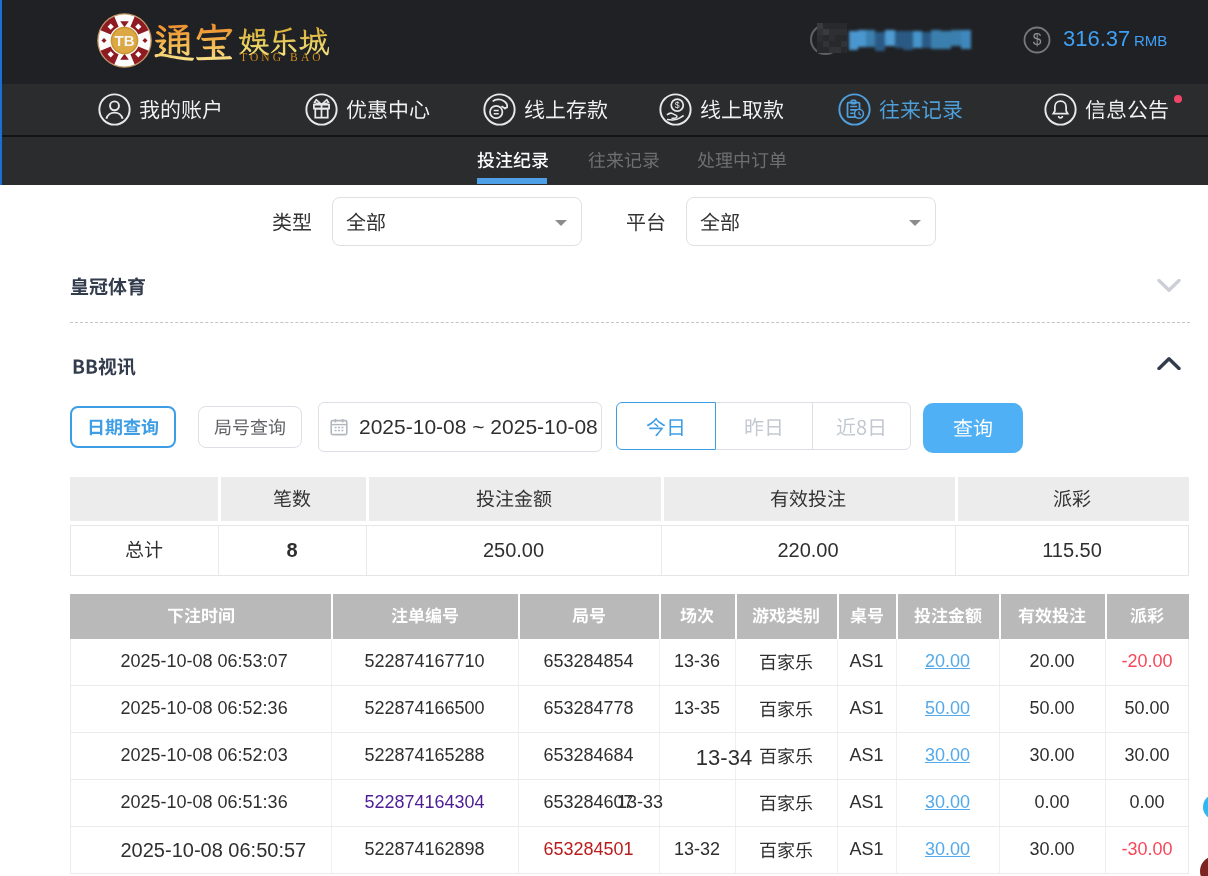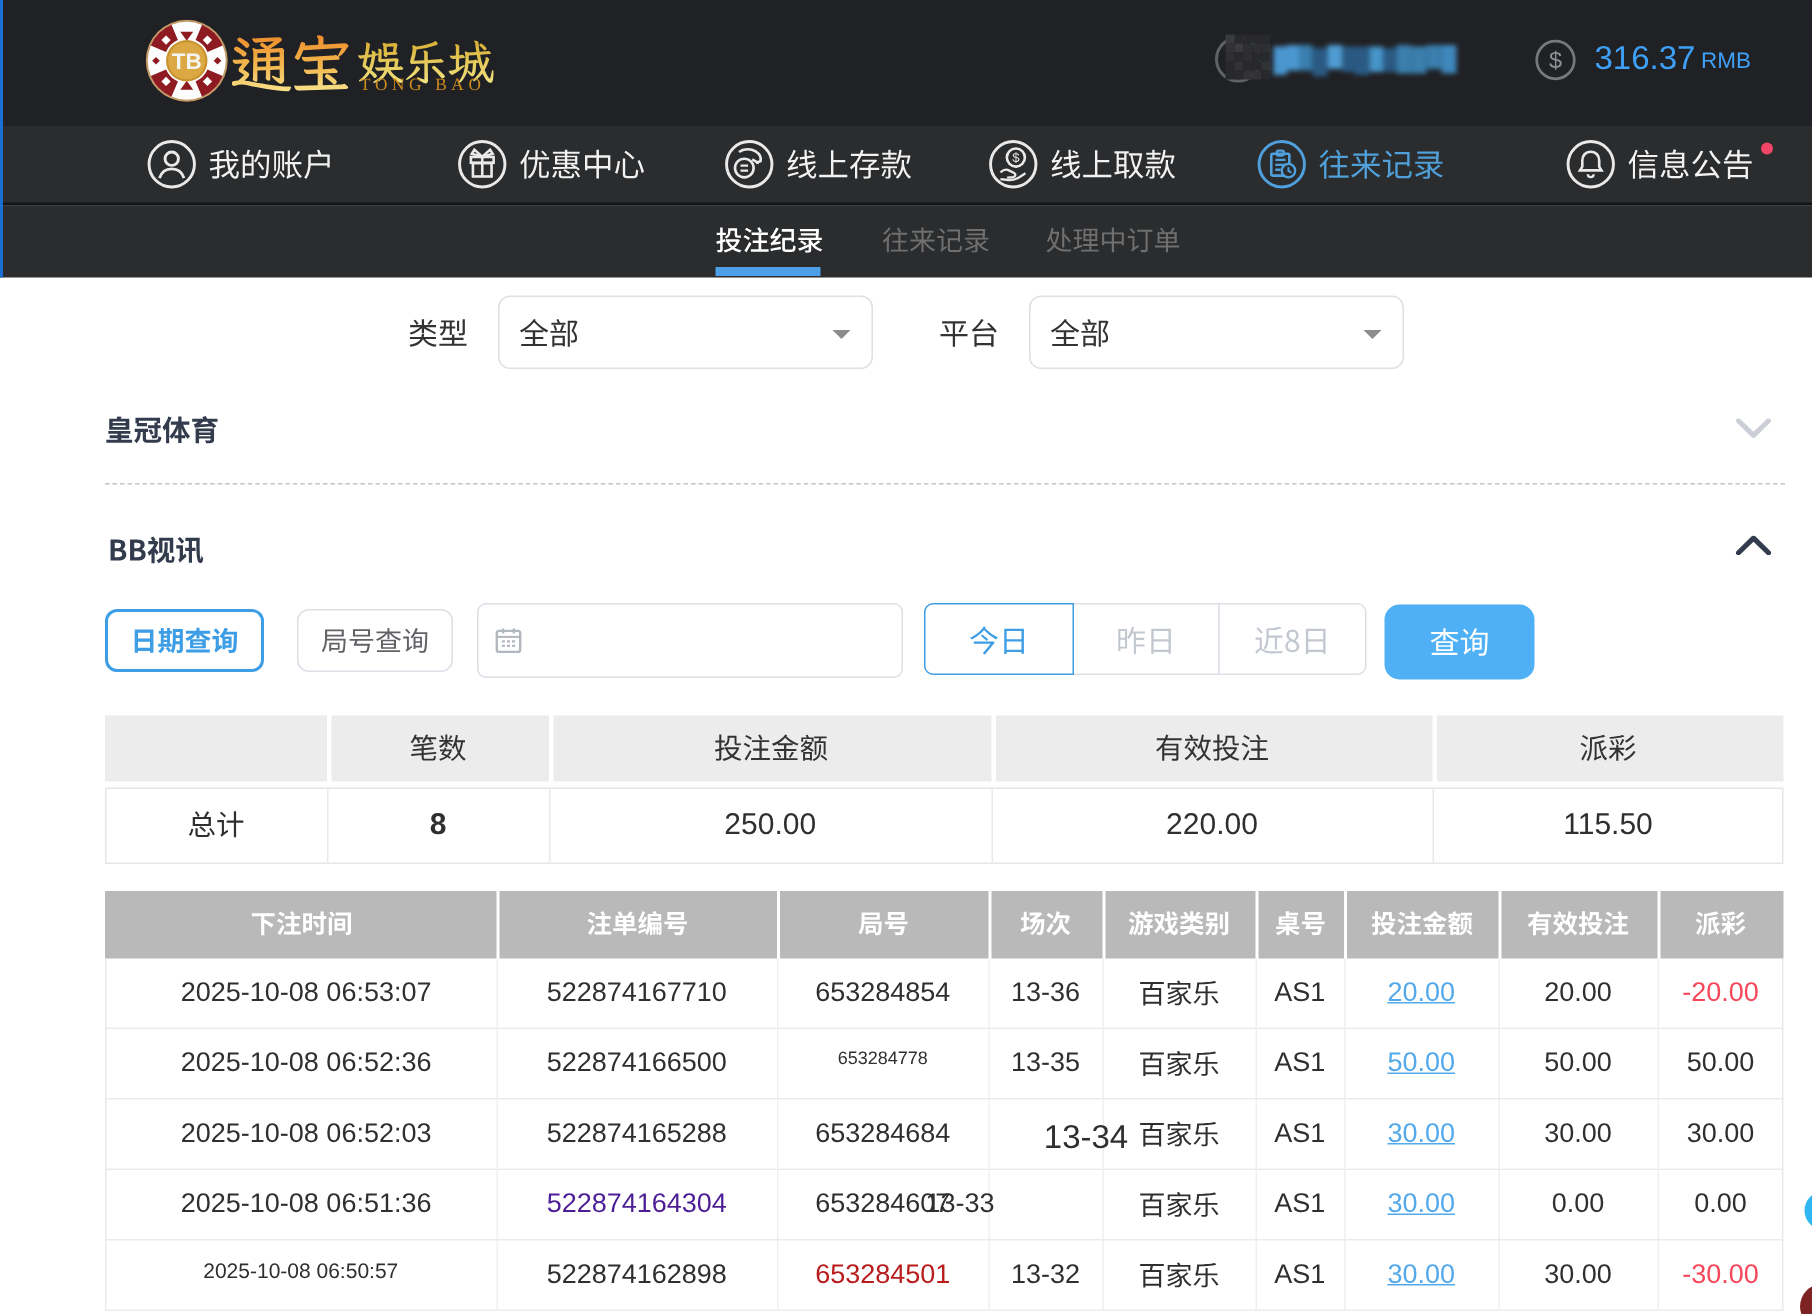--- a/index.html
+++ b/index.html
@@ -198,20 +198,21 @@
     <div style="position:absolute;left:214.0px;top:417.8px;line-height:0;"><svg width="72" height="18" viewBox="0 -15.84 72 18" style="overflow:visible;">
         <path fill="#606266" d="M3.6 -14.2L15.2 -14.2L15.2 -9.5L3.6 -9.5L3.6 -10.7L13.8 -10.7L13.8 -13L3.6 -13ZM2.7 -14.2L4.1 -14.2L4.1 -9.9Q4.1 -8.7 4 -7.3Q3.9 -5.9 3.7 -4.4Q3.4 -3 2.9 -1.6Q2.4 -0.2 1.6 1Q1.5 0.8 1.3 0.7Q1.1 0.5 0.9 0.3Q0.7 0.2 0.5 0.1Q1.3 -1 1.7 -2.3Q2.2 -3.5 2.4 -4.9Q2.6 -6.2 2.7 -7.5Q2.7 -8.8 2.7 -9.9ZM3.6 -8L15.5 -8L15.5 -6.8L3.6 -6.8ZM6.3 -5.4L12.4 -5.4L12.4 -0.7L6.3 -0.7L6.3 -1.8L11.2 -1.8L11.2 -4.2L6.3 -4.2ZM5.5 -5.4L6.8 -5.4L6.8 0.3L5.5 0.3ZM15.1 -8L16.4 -8Q16.4 -8 16.4 -7.9Q16.4 -7.8 16.4 -7.6Q16.4 -7.5 16.4 -7.4Q16.3 -5.3 16.2 -3.8Q16.1 -2.4 16 -1.5Q15.9 -0.5 15.8 0Q15.6 0.6 15.4 0.8Q15.2 1.1 14.9 1.2Q14.6 1.3 14.2 1.4Q13.8 1.4 13.2 1.4Q12.5 1.4 11.8 1.4Q11.8 1.1 11.7 0.7Q11.6 0.4 11.4 0.1Q12.1 0.2 12.7 0.2Q13.3 0.2 13.6 0.2Q13.8 0.2 14 0.2Q14.1 0.1 14.2 -0Q14.4 -0.3 14.6 -1.1Q14.8 -1.9 14.9 -3.5Q15 -5.1 15.1 -7.7ZM22.7 -13.2L22.7 -10.7L31.3 -10.7L31.3 -13.2ZM21.3 -14.4L32.7 -14.4L32.7 -9.5L21.3 -9.5ZM19.1 -7.9L34.8 -7.9L34.8 -6.7L19.1 -6.7ZM22.5 -4.7L31.7 -4.7L31.7 -3.4L22.5 -3.4ZM31.3 -4.7L32.7 -4.7Q32.7 -4.7 32.7 -4.6Q32.7 -4.4 32.6 -4.3Q32.6 -4.1 32.6 -4Q32.4 -2.5 32.2 -1.5Q31.9 -0.5 31.7 0Q31.4 0.6 31.1 0.9Q30.8 1.2 30.4 1.3Q30 1.4 29.5 1.4Q29 1.4 28.2 1.4Q27.4 1.4 26.5 1.3Q26.4 1 26.3 0.7Q26.2 0.3 26 0Q26.9 0.1 27.8 0.2Q28.7 0.2 29.1 0.2Q29.4 0.2 29.6 0.2Q29.8 0.1 29.9 0Q30.2 -0.2 30.4 -0.7Q30.7 -1.2 30.9 -2.2Q31 -3.1 31.2 -4.5ZM23.1 -7.4L24.5 -7.2Q24.3 -6.6 24.1 -5.9Q23.9 -5.2 23.6 -4.6Q23.4 -3.9 23.2 -3.4L21.7 -3.4Q21.9 -4 22.1 -4.6Q22.4 -5.3 22.6 -6Q22.9 -6.8 23.1 -7.4ZM41.3 -3.9L41.3 -2.4L48.6 -2.4L48.6 -3.9ZM41.3 -6.3L41.3 -4.9L48.6 -4.9L48.6 -6.3ZM40 -7.3L50 -7.3L50 -1.4L40 -1.4ZM37 -12.8L53 -12.8L53 -11.6L37 -11.6ZM44.3 -15.1L45.6 -15.1L45.6 -7.9L44.3 -7.9ZM43.5 -12.5L44.6 -12Q44 -11.2 43.2 -10.3Q42.4 -9.5 41.5 -8.8Q40.5 -8.1 39.5 -7.5Q38.5 -6.9 37.5 -6.6Q37.4 -6.7 37.3 -6.9Q37.1 -7.1 37 -7.3Q36.8 -7.5 36.6 -7.6Q37.6 -8 38.6 -8.5Q39.6 -9 40.5 -9.6Q41.4 -10.3 42.2 -11Q43 -11.7 43.5 -12.5ZM46.4 -12.5Q46.9 -11.7 47.7 -11Q48.5 -10.3 49.4 -9.7Q50.3 -9.1 51.4 -8.6Q52.4 -8.1 53.4 -7.8Q53.2 -7.7 53 -7.5Q52.9 -7.3 52.7 -7.1Q52.6 -6.9 52.5 -6.7Q51.4 -7.1 50.4 -7.6Q49.4 -8.2 48.5 -8.9Q47.5 -9.6 46.7 -10.4Q45.9 -11.2 45.3 -12ZM37.3 -0.4L52.7 -0.4L52.7 0.9L37.3 0.9ZM56.1 -14L57 -14.7Q57.4 -14.3 57.9 -13.9Q58.4 -13.4 58.8 -12.9Q59.3 -12.5 59.5 -12.1L58.5 -11.2Q58.3 -11.6 57.9 -12Q57.4 -12.5 57 -13Q56.5 -13.5 56.1 -14ZM57.1 0.7L56.9 -0.6L57.3 -1.1L60.5 -3.4Q60.6 -3.2 60.7 -2.8Q60.8 -2.5 60.9 -2.3Q59.8 -1.5 59.1 -0.9Q58.4 -0.4 58 -0.1Q57.6 0.2 57.4 0.4Q57.2 0.6 57.1 0.7ZM54.8 -9.5L58.1 -9.5L58.1 -8.2L54.8 -8.2ZM57.1 0.7Q57.1 0.6 57 0.3Q56.8 0.1 56.7 -0.1Q56.6 -0.3 56.4 -0.4Q56.7 -0.6 57 -1Q57.3 -1.4 57.3 -2L57.3 -9.5L58.6 -9.5L58.6 -0.8Q58.6 -0.8 58.5 -0.7Q58.3 -0.6 58.1 -0.4Q57.9 -0.3 57.7 -0.1Q57.4 0.2 57.3 0.4Q57.1 0.6 57.1 0.7ZM63.1 -15.1L64.5 -14.8Q64.1 -13.5 63.5 -12.3Q62.9 -11.1 62.2 -10.1Q61.5 -9 60.8 -8.2Q60.7 -8.4 60.4 -8.5Q60.2 -8.7 60 -8.9Q59.8 -9 59.6 -9.1Q60.4 -9.8 61 -10.8Q61.7 -11.8 62.2 -12.9Q62.7 -14 63.1 -15.1ZM62.8 -12.4L70.1 -12.4L70.1 -11.2L62.2 -11.2ZM69.6 -12.4L70.9 -12.4Q70.9 -12.4 70.9 -12.3Q70.9 -12.1 70.9 -12Q70.9 -11.8 70.9 -11.7Q70.8 -8.5 70.7 -6.3Q70.6 -4.1 70.5 -2.7Q70.3 -1.3 70.1 -0.5Q69.9 0.3 69.7 0.6Q69.4 1 69.1 1.1Q68.7 1.3 68.3 1.3Q67.8 1.4 67.1 1.4Q66.4 1.4 65.7 1.3Q65.7 1 65.5 0.7Q65.4 0.3 65.3 0Q66.1 0.1 66.8 0.1Q67.4 0.1 67.7 0.1Q68 0.1 68.2 0.1Q68.3 -0 68.5 -0.2Q68.7 -0.4 68.9 -1.2Q69 -1.9 69.2 -3.3Q69.3 -4.7 69.4 -6.9Q69.5 -9 69.6 -12.1ZM62.5 -6.3L66.8 -6.3L66.8 -5.3L62.5 -5.3ZM62.6 -9.4L67.3 -9.4L67.3 -2.2L62.6 -2.2L62.6 -3.3L66.1 -3.3L66.1 -8.3L62.6 -8.3ZM61.7 -9.4L63 -9.4L63 -1.1L61.7 -1.1Z"></path>
       </svg></div>
     <div style="position:absolute;left:318px;top:402px;width:284px;height:50px;border:1px solid #dcdfe6;border-radius:6px;"></div>
     <div style="position:absolute;left:330px;top:418px;line-height:0"><svg width="18" height="18" viewBox="0 0 18 18">
         <rect x="1.2" y="2.6" width="15.6" height="14" rx="1.5" fill="none" stroke="#b3b7be" stroke-width="1.6"></rect>
         <path d="M1.2 6.6h15.6" stroke="#b3b7be" stroke-width="1.4"></path>
         <path d="M5.4 1v3.4M12.6 1v3.4" stroke="#b3b7be" stroke-width="1.6"></path>
         <path d="M4.6 9.6h2M8 9.6h2M11.4 9.6h2M4.6 12.6h2M8 12.6h2M11.4 12.6h2" stroke="#b3b7be" stroke-width="1.5"></path>
       </svg></div>
+    <div style="position:absolute;left:359px;top:415px;font-size:21px;color:#2f2f2f;">2025-10-08 ~ 2025-10-08</div>
     <div style="position:absolute;left:715px;top:402px;width:98px;height:48px;border:1px solid #dcdfe6;"></div>
     <div style="position:absolute;left:812px;top:402px;width:99px;height:48px;border:1px solid #dcdfe6;border-radius:0 6px 6px 0;"></div>
     <div style="position:absolute;left:616px;top:402px;width:100px;height:48px;border:1px solid #3d9ee6;border-radius:6px 0 0 6px;background:#fff;"></div>
     <div style="position:absolute;left:646.0px;top:416.8px;line-height:0;"><svg width="40" height="20" viewBox="0 -17.6 40 20" style="overflow:visible;">
         <path fill="#3d9ee6" d="M3.2 -7L15.7 -7L15.7 -5.4L3.2 -5.4ZM7.8 -10.7L8.8 -11.6Q9.5 -11.1 10.2 -10.5Q10.9 -10 11.6 -9.4Q12.3 -8.8 12.7 -8.4L11.6 -7.3Q11.2 -7.8 10.6 -8.4Q9.9 -9 9.2 -9.6Q8.5 -10.2 7.8 -10.7ZM10.6 -16.1Q11.4 -15.2 12.4 -14.2Q13.4 -13.3 14.6 -12.5Q15.7 -11.6 17 -10.9Q18.2 -10.1 19.3 -9.6Q19.1 -9.5 18.9 -9.2Q18.7 -9 18.5 -8.8Q18.3 -8.5 18.1 -8.3Q17 -8.9 15.8 -9.7Q14.6 -10.5 13.4 -11.4Q12.2 -12.4 11.2 -13.4Q10.1 -14.4 9.3 -15.5ZM9.9 -16.9L11.3 -16.3Q10.2 -14.6 8.7 -13.1Q7.2 -11.6 5.4 -10.4Q3.7 -9.1 1.8 -8.2Q1.7 -8.5 1.3 -8.9Q1 -9.2 0.7 -9.5Q2.5 -10.3 4.2 -11.5Q6 -12.6 7.4 -14Q8.9 -15.4 9.9 -16.9ZM15.5 -7L15.7 -7L16 -7L17.2 -6.5Q16.6 -5.6 15.8 -4.6Q15 -3.6 14.1 -2.5Q13.3 -1.5 12.4 -0.4Q11.6 0.7 10.8 1.7L9.2 1Q10 0 10.9 -1.1Q11.8 -2.1 12.7 -3.2Q13.5 -4.2 14.2 -5.2Q15 -6.1 15.5 -6.8ZM23.5 -15.4L36.6 -15.4L36.6 1.3L35 1.3L35 -13.9L25.1 -13.9L25.1 1.4L23.5 1.4ZM24.6 -8.5L35.7 -8.5L35.7 -7L24.6 -7ZM24.5 -1.4L35.7 -1.4L35.7 0.1L24.5 0.1Z"></path>
       </svg></div>
     <div style="position:absolute;left:744.0px;top:416.8px;line-height:0;"><svg width="40" height="20" viewBox="0 -17.6 40 20" style="overflow:visible;">
         <path fill="#c3c8d0" d="M12.8 -9.4L18.8 -9.4L18.8 -8L12.8 -8ZM12.8 -4.9L19 -4.9L19 -3.6L12.8 -3.6ZM11.9 -13.1L13.3 -13.1L13.3 1.6L11.9 1.6ZM10.6 -16.8L12.1 -16.5Q11.7 -15 11.2 -13.5Q10.7 -12.1 10 -10.8Q9.4 -9.5 8.6 -8.5Q8.5 -8.7 8.3 -8.9Q8.1 -9.1 7.9 -9.3Q7.7 -9.5 7.5 -9.6Q8.2 -10.5 8.8 -11.7Q9.4 -12.8 9.8 -14.1Q10.3 -15.5 10.6 -16.8ZM10.1 -13.6L19.3 -13.6L19.3 -12.2L9.6 -12.2ZM2.3 -15.2L7.4 -15.2L7.4 -2.2L2.3 -2.2L2.3 -3.5L6 -3.5L6 -13.9L2.3 -13.9ZM2.3 -9.5L6.7 -9.5L6.7 -8.1L2.3 -8.1ZM1.5 -15.2L2.9 -15.2L2.9 -0.6L1.5 -0.6ZM23.5 -15.4L36.6 -15.4L36.6 1.3L35 1.3L35 -13.9L25.1 -13.9L25.1 1.4L23.5 1.4ZM24.6 -8.5L35.7 -8.5L35.7 -7L24.6 -7ZM24.5 -1.4L35.7 -1.4L35.7 0.1L24.5 0.1Z"></path>
       </svg></div>
     <div style="position:absolute;left:835.5px;top:416.8px;line-height:0;"><svg width="51.1" height="20" viewBox="0 -17.6 51.1 20" style="overflow:visible;">
@@ -311,21 +312,21 @@
     <div style="position:absolute;left:331px;top:686px;width:1px;height:46px;background:#efefef;"></div>
     <div style="position:absolute;left:518px;top:686px;width:1px;height:46px;background:#efefef;"></div>
     <div style="position:absolute;left:659px;top:686px;width:1px;height:46px;background:#efefef;"></div>
     <div style="position:absolute;left:735px;top:686px;width:1px;height:46px;background:#efefef;"></div>
     <div style="position:absolute;left:837px;top:686px;width:1px;height:46px;background:#efefef;"></div>
     <div style="position:absolute;left:896px;top:686px;width:1px;height:46px;background:#efefef;"></div>
     <div style="position:absolute;left:999px;top:686px;width:1px;height:46px;background:#efefef;"></div>
     <div style="position:absolute;left:1105px;top:686px;width:1px;height:46px;background:#efefef;"></div>
     <div style="position:absolute;left:120.5px;top:698px;width:160px;text-align:center;font-size:18px;color:#2f2f2f;white-space:nowrap;">2025-10-08 06:52:36</div>
     <div style="position:absolute;left:344.5px;top:698px;width:160px;text-align:center;font-size:18px;color:#2f2f2f;white-space:nowrap;">522874166500</div>
-    <div style="position:absolute;left:508.5px;top:698px;width:160px;text-align:center;font-size:12px;color:#2f2f2f;white-space:nowrap;">653284778</div>
+    <div style="position:absolute;left:508.5px;top:698px;width:160px;text-align:center;font-size:18px;color:#2f2f2f;white-space:nowrap;">653284778</div>
     <div style="position:absolute;left:617.0px;top:698px;width:160px;text-align:center;font-size:18px;color:#2f2f2f;white-space:nowrap;">13-35</div>
     <div style="position:absolute;left:759.0px;top:699.8px;line-height:0;"><svg width="54" height="18" viewBox="0 -15.84 54 18" style="overflow:visible;">
         <path fill="#2f2f2f" d="M1.1 -14.1L16.9 -14.1L16.9 -12.8L1.1 -12.8ZM4.1 -5.6L14.2 -5.6L14.2 -4.3L4.1 -4.3ZM4.2 -1L14.1 -1L14.1 0.3L4.2 0.3ZM8.2 -13.7L9.8 -13.3Q9.6 -12.7 9.4 -11.9Q9.2 -11.2 9.1 -10.5Q8.9 -9.8 8.7 -9.3L7.4 -9.7Q7.6 -10.2 7.7 -10.9Q7.9 -11.6 8 -12.3Q8.1 -13.1 8.2 -13.7ZM3.2 -10.1L15.1 -10.1L15.1 1.5L13.7 1.5L13.7 -8.9L4.6 -8.9L4.6 1.5L3.2 1.5ZM19.5 -13.5L34.6 -13.5L34.6 -9.8L33.2 -9.8L33.2 -12.3L20.8 -12.3L20.8 -9.8L19.5 -9.8ZM21.8 -10.5L32.2 -10.5L32.2 -9.4L21.8 -9.4ZM25.1 -8.1L26.1 -8.7Q27.1 -7.8 27.8 -6.7Q28.4 -5.6 28.7 -4.4Q28.9 -3.3 28.9 -2.2Q28.9 -1.2 28.6 -0.4Q28.3 0.4 27.8 0.8Q27.4 1.1 27 1.3Q26.6 1.4 25.9 1.4Q25.6 1.4 25.2 1.4Q24.8 1.4 24.4 1.4Q24.4 1.1 24.3 0.7Q24.2 0.4 24 0.1Q24.5 0.1 25 0.2Q25.4 0.2 25.7 0.2Q26.1 0.2 26.3 0.1Q26.6 0 26.8 -0.2Q27.2 -0.4 27.4 -1.1Q27.6 -1.7 27.6 -2.6Q27.6 -3.4 27.3 -4.4Q27.1 -5.4 26.6 -6.3Q26 -7.3 25.1 -8.1ZM26.9 -10.2L28.1 -9.7Q27.1 -8.8 25.8 -8Q24.5 -7.3 23.1 -6.7Q21.6 -6.1 20.2 -5.7Q20.1 -5.8 20 -6Q19.9 -6.2 19.7 -6.4Q19.6 -6.6 19.4 -6.7Q20.8 -7.1 22.2 -7.6Q23.7 -8.1 24.9 -8.8Q26.1 -9.4 26.9 -10.2ZM26.4 -6.8L27.3 -6.2Q26.6 -5.7 25.8 -5.2Q24.9 -4.7 23.9 -4.2Q22.9 -3.7 22 -3.3Q21 -2.9 20.1 -2.7Q20 -2.9 19.8 -3.2Q19.6 -3.5 19.4 -3.7Q20.3 -3.9 21.3 -4.3Q22.2 -4.6 23.2 -5Q24.2 -5.5 25 -5.9Q25.8 -6.4 26.4 -6.8ZM27.4 -4.7L28.4 -4Q27.6 -3.3 26.6 -2.6Q25.6 -2 24.5 -1.4Q23.3 -0.8 22.1 -0.3Q20.9 0.2 19.8 0.6Q19.7 0.3 19.5 -0Q19.3 -0.3 19.1 -0.6Q20.2 -0.8 21.4 -1.3Q22.6 -1.7 23.7 -2.3Q24.8 -2.8 25.8 -3.4Q26.7 -4 27.4 -4.7ZM30.5 -5.8Q30.9 -4.6 31.6 -3.6Q32.3 -2.5 33.3 -1.7Q34.2 -0.9 35.4 -0.4Q35.2 -0.3 35.1 -0.1Q34.9 0.1 34.7 0.3Q34.6 0.5 34.5 0.7Q33.3 0.1 32.3 -0.8Q31.3 -1.7 30.5 -2.9Q29.8 -4.1 29.3 -5.6ZM32.2 -8.7L33.3 -7.8Q32.6 -7.2 31.7 -6.5Q30.8 -5.9 29.9 -5.3Q29 -4.7 28.2 -4.3L27.3 -5.1Q28.1 -5.5 29 -6.1Q29.9 -6.8 30.8 -7.4Q31.6 -8.1 32.2 -8.7ZM25.6 -14.8L27 -15.2Q27.3 -14.8 27.6 -14.2Q27.9 -13.6 28 -13.2L26.6 -12.7Q26.5 -13.1 26.2 -13.7Q25.9 -14.3 25.6 -14.8ZM44.7 -11.5L46.1 -11.5L46.1 -0.3Q46.1 0.3 45.9 0.7Q45.7 1 45.3 1.2Q44.8 1.3 44.1 1.4Q43.4 1.4 42.2 1.4Q42.2 1.1 42 0.7Q41.9 0.3 41.7 0.1Q42.3 0.1 42.8 0.1Q43.3 0.1 43.7 0.1Q44.1 0.1 44.2 0.1Q44.5 0.1 44.6 -0Q44.7 -0.1 44.7 -0.3ZM51 -14.9L51.7 -13.7Q50.6 -13.4 49.1 -13.2Q47.6 -13 45.9 -12.9Q44.3 -12.7 42.6 -12.6Q40.9 -12.6 39.4 -12.5Q39.4 -12.8 39.3 -13.2Q39.2 -13.5 39.1 -13.8Q40.6 -13.8 42.3 -13.9Q43.9 -14 45.5 -14.1Q47.1 -14.2 48.5 -14.4Q49.9 -14.7 51 -14.9ZM40.3 -5L41.6 -4.6Q41.1 -3.7 40.4 -2.8Q39.8 -1.9 39.1 -1.1Q38.4 -0.3 37.8 0.3Q37.7 0.2 37.5 0Q37.3 -0.1 37.1 -0.3Q36.8 -0.5 36.7 -0.6Q37.3 -1.1 38 -1.9Q38.6 -2.6 39.2 -3.4Q39.8 -4.2 40.3 -5ZM48.5 -4.5L49.6 -5Q50.3 -4.3 51 -3.4Q51.7 -2.6 52.3 -1.8Q52.9 -1 53.3 -0.4L52 0.2Q51.7 -0.4 51.1 -1.2Q50.5 -2 49.8 -2.9Q49.1 -3.7 48.5 -4.5ZM38.3 -6.3Q38.3 -6.5 38.2 -6.7Q38.1 -6.9 38 -7.2Q37.9 -7.4 37.9 -7.6Q38.1 -7.7 38.2 -8Q38.3 -8.3 38.4 -8.7Q38.5 -9.1 38.7 -9.8Q38.8 -10.6 38.9 -11.7Q39.1 -12.7 39.1 -13.8L40.5 -13.4Q40.4 -12.4 40.3 -11.2Q40.1 -10.1 39.9 -9.1Q39.7 -8 39.4 -7.2L39.4 -7.1Q39.4 -7.1 39.2 -7.1Q39.1 -7 38.9 -6.8Q38.6 -6.7 38.5 -6.6Q38.3 -6.4 38.3 -6.3ZM38.3 -6.3L38.3 -7.4L39.2 -7.9L52.6 -7.9L52.6 -6.6L40.4 -6.6Q39.8 -6.6 39.4 -6.5Q39 -6.5 38.7 -6.4Q38.4 -6.4 38.3 -6.3Z"></path>
       </svg></div>
     <div style="position:absolute;left:786.5px;top:698px;width:160px;text-align:center;font-size:18px;color:#2f2f2f;white-space:nowrap;">AS1</div>
     <div style="position:absolute;left:867.5px;top:698px;width:160px;text-align:center;font-size:18px;color:#54a9ea;white-space:nowrap;text-decoration:underline;">50.00</div>
     <div style="position:absolute;left:972.0px;top:698px;width:160px;text-align:center;font-size:18px;color:#2f2f2f;white-space:nowrap;">50.00</div>
     <div style="position:absolute;left:1067.0px;top:698px;width:160px;text-align:center;font-size:18px;color:#2f2f2f;white-space:nowrap;">50.00</div>
     <div style="position:absolute;left:70px;top:779px;width:1119px;height:1px;background:#ebebeb;"></div>
     <div style="position:absolute;left:331px;top:733px;width:1px;height:46px;background:#efefef;"></div>
@@ -369,21 +370,21 @@
     <div style="position:absolute;left:1067.0px;top:792px;width:160px;text-align:center;font-size:18px;color:#2f2f2f;white-space:nowrap;">0.00</div>
     <div style="position:absolute;left:70px;top:873px;width:1119px;height:1px;background:#ebebeb;"></div>
     <div style="position:absolute;left:331px;top:827px;width:1px;height:46px;background:#efefef;"></div>
     <div style="position:absolute;left:518px;top:827px;width:1px;height:46px;background:#efefef;"></div>
     <div style="position:absolute;left:659px;top:827px;width:1px;height:46px;background:#efefef;"></div>
     <div style="position:absolute;left:735px;top:827px;width:1px;height:46px;background:#efefef;"></div>
     <div style="position:absolute;left:837px;top:827px;width:1px;height:46px;background:#efefef;"></div>
     <div style="position:absolute;left:896px;top:827px;width:1px;height:46px;background:#efefef;"></div>
     <div style="position:absolute;left:999px;top:827px;width:1px;height:46px;background:#efefef;"></div>
     <div style="position:absolute;left:1105px;top:827px;width:1px;height:46px;background:#efefef;"></div>
-    <div style="position:absolute;left:120.5px;top:839px;width:160px;text-align:center;font-size:14px;color:#2f2f2f;white-space:nowrap;">2025-10-08 06:50:57</div>
+    <div style="position:absolute;left:120.5px;top:839px;width:160px;text-align:center;font-size:20px;color:#2f2f2f;white-space:nowrap;">2025-10-08 06:50:57</div>
     <div style="position:absolute;left:344.5px;top:839px;width:160px;text-align:center;font-size:18px;color:#2f2f2f;white-space:nowrap;">522874162898</div>
     <div style="position:absolute;left:508.5px;top:839px;width:160px;text-align:center;font-size:18px;color:#b91c1c;white-space:nowrap;">653284501</div>
     <div style="position:absolute;left:617.0px;top:839px;width:160px;text-align:center;font-size:18px;color:#2f2f2f;white-space:nowrap;">13-32</div>
     <div style="position:absolute;left:759.0px;top:840.8px;line-height:0;"><svg width="54" height="18" viewBox="0 -15.84 54 18" style="overflow:visible;">
         <path fill="#2f2f2f" d="M1.1 -14.1L16.9 -14.1L16.9 -12.8L1.1 -12.8ZM4.1 -5.6L14.2 -5.6L14.2 -4.3L4.1 -4.3ZM4.2 -1L14.1 -1L14.1 0.3L4.2 0.3ZM8.2 -13.7L9.8 -13.3Q9.6 -12.7 9.4 -11.9Q9.2 -11.2 9.1 -10.5Q8.9 -9.8 8.7 -9.3L7.4 -9.7Q7.6 -10.2 7.7 -10.9Q7.9 -11.6 8 -12.3Q8.1 -13.1 8.2 -13.7ZM3.2 -10.1L15.1 -10.1L15.1 1.5L13.7 1.5L13.7 -8.9L4.6 -8.9L4.6 1.5L3.2 1.5ZM19.5 -13.5L34.6 -13.5L34.6 -9.8L33.2 -9.8L33.2 -12.3L20.8 -12.3L20.8 -9.8L19.5 -9.8ZM21.8 -10.5L32.2 -10.5L32.2 -9.4L21.8 -9.4ZM25.1 -8.1L26.1 -8.7Q27.1 -7.8 27.8 -6.7Q28.4 -5.6 28.7 -4.4Q28.9 -3.3 28.9 -2.2Q28.9 -1.2 28.6 -0.4Q28.3 0.4 27.8 0.8Q27.4 1.1 27 1.3Q26.6 1.4 25.9 1.4Q25.6 1.4 25.2 1.4Q24.8 1.4 24.4 1.4Q24.4 1.1 24.3 0.7Q24.2 0.4 24 0.1Q24.5 0.1 25 0.2Q25.4 0.2 25.7 0.2Q26.1 0.2 26.3 0.1Q26.6 0 26.8 -0.2Q27.2 -0.4 27.4 -1.1Q27.6 -1.7 27.6 -2.6Q27.6 -3.4 27.3 -4.4Q27.1 -5.4 26.6 -6.3Q26 -7.3 25.1 -8.1ZM26.9 -10.2L28.1 -9.7Q27.1 -8.8 25.8 -8Q24.5 -7.3 23.1 -6.7Q21.6 -6.1 20.2 -5.7Q20.1 -5.8 20 -6Q19.9 -6.2 19.7 -6.4Q19.6 -6.6 19.4 -6.7Q20.8 -7.1 22.2 -7.6Q23.7 -8.1 24.9 -8.8Q26.1 -9.4 26.9 -10.2ZM26.4 -6.8L27.3 -6.2Q26.6 -5.7 25.8 -5.2Q24.9 -4.7 23.9 -4.2Q22.9 -3.7 22 -3.3Q21 -2.9 20.1 -2.7Q20 -2.9 19.8 -3.2Q19.6 -3.5 19.4 -3.7Q20.3 -3.9 21.3 -4.3Q22.2 -4.6 23.2 -5Q24.2 -5.5 25 -5.9Q25.8 -6.4 26.4 -6.8ZM27.4 -4.7L28.4 -4Q27.6 -3.3 26.6 -2.6Q25.6 -2 24.5 -1.4Q23.3 -0.8 22.1 -0.3Q20.9 0.2 19.8 0.6Q19.7 0.3 19.5 -0Q19.3 -0.3 19.1 -0.6Q20.2 -0.8 21.4 -1.3Q22.6 -1.7 23.7 -2.3Q24.8 -2.8 25.8 -3.4Q26.7 -4 27.4 -4.7ZM30.5 -5.8Q30.9 -4.6 31.6 -3.6Q32.3 -2.5 33.3 -1.7Q34.2 -0.9 35.4 -0.4Q35.2 -0.3 35.1 -0.1Q34.9 0.1 34.7 0.3Q34.6 0.5 34.5 0.7Q33.3 0.1 32.3 -0.8Q31.3 -1.7 30.5 -2.9Q29.8 -4.1 29.3 -5.6ZM32.2 -8.7L33.3 -7.8Q32.6 -7.2 31.7 -6.5Q30.8 -5.9 29.9 -5.3Q29 -4.7 28.2 -4.3L27.3 -5.1Q28.1 -5.5 29 -6.1Q29.9 -6.8 30.8 -7.4Q31.6 -8.1 32.2 -8.7ZM25.6 -14.8L27 -15.2Q27.3 -14.8 27.6 -14.2Q27.9 -13.6 28 -13.2L26.6 -12.7Q26.5 -13.1 26.2 -13.7Q25.9 -14.3 25.6 -14.8ZM44.7 -11.5L46.1 -11.5L46.1 -0.3Q46.1 0.3 45.9 0.7Q45.7 1 45.3 1.2Q44.8 1.3 44.1 1.4Q43.4 1.4 42.2 1.4Q42.2 1.1 42 0.7Q41.9 0.3 41.7 0.1Q42.3 0.1 42.8 0.1Q43.3 0.1 43.7 0.1Q44.1 0.1 44.2 0.1Q44.5 0.1 44.6 -0Q44.7 -0.1 44.7 -0.3ZM51 -14.9L51.7 -13.7Q50.6 -13.4 49.1 -13.2Q47.6 -13 45.9 -12.9Q44.3 -12.7 42.6 -12.6Q40.9 -12.6 39.4 -12.5Q39.4 -12.8 39.3 -13.2Q39.2 -13.5 39.1 -13.8Q40.6 -13.8 42.3 -13.9Q43.9 -14 45.5 -14.1Q47.1 -14.2 48.5 -14.4Q49.9 -14.7 51 -14.9ZM40.3 -5L41.6 -4.6Q41.1 -3.7 40.4 -2.8Q39.8 -1.9 39.1 -1.1Q38.4 -0.3 37.8 0.3Q37.7 0.2 37.5 0Q37.3 -0.1 37.1 -0.3Q36.8 -0.5 36.7 -0.6Q37.3 -1.1 38 -1.9Q38.6 -2.6 39.2 -3.4Q39.8 -4.2 40.3 -5ZM48.5 -4.5L49.6 -5Q50.3 -4.3 51 -3.4Q51.7 -2.6 52.3 -1.8Q52.9 -1 53.3 -0.4L52 0.2Q51.7 -0.4 51.1 -1.2Q50.5 -2 49.8 -2.9Q49.1 -3.7 48.5 -4.5ZM38.3 -6.3Q38.3 -6.5 38.2 -6.7Q38.1 -6.9 38 -7.2Q37.9 -7.4 37.9 -7.6Q38.1 -7.7 38.2 -8Q38.3 -8.3 38.4 -8.7Q38.5 -9.1 38.7 -9.8Q38.8 -10.6 38.9 -11.7Q39.1 -12.7 39.1 -13.8L40.5 -13.4Q40.4 -12.4 40.3 -11.2Q40.1 -10.1 39.9 -9.1Q39.7 -8 39.4 -7.2L39.4 -7.1Q39.4 -7.1 39.2 -7.1Q39.1 -7 38.9 -6.8Q38.6 -6.7 38.5 -6.6Q38.3 -6.4 38.3 -6.3ZM38.3 -6.3L38.3 -7.4L39.2 -7.9L52.6 -7.9L52.6 -6.6L40.4 -6.6Q39.8 -6.6 39.4 -6.5Q39 -6.5 38.7 -6.4Q38.4 -6.4 38.3 -6.3Z"></path>
       </svg></div>
     <div style="position:absolute;left:786.5px;top:839px;width:160px;text-align:center;font-size:18px;color:#2f2f2f;white-space:nowrap;">AS1</div>
     <div style="position:absolute;left:867.5px;top:839px;width:160px;text-align:center;font-size:18px;color:#54a9ea;white-space:nowrap;text-decoration:underline;">30.00</div>
     <div style="position:absolute;left:972.0px;top:839px;width:160px;text-align:center;font-size:18px;color:#2f2f2f;white-space:nowrap;">30.00</div>
     <div style="position:absolute;left:1067.0px;top:839px;width:160px;text-align:center;font-size:18px;color:#f6475a;white-space:nowrap;">-30.00</div>

